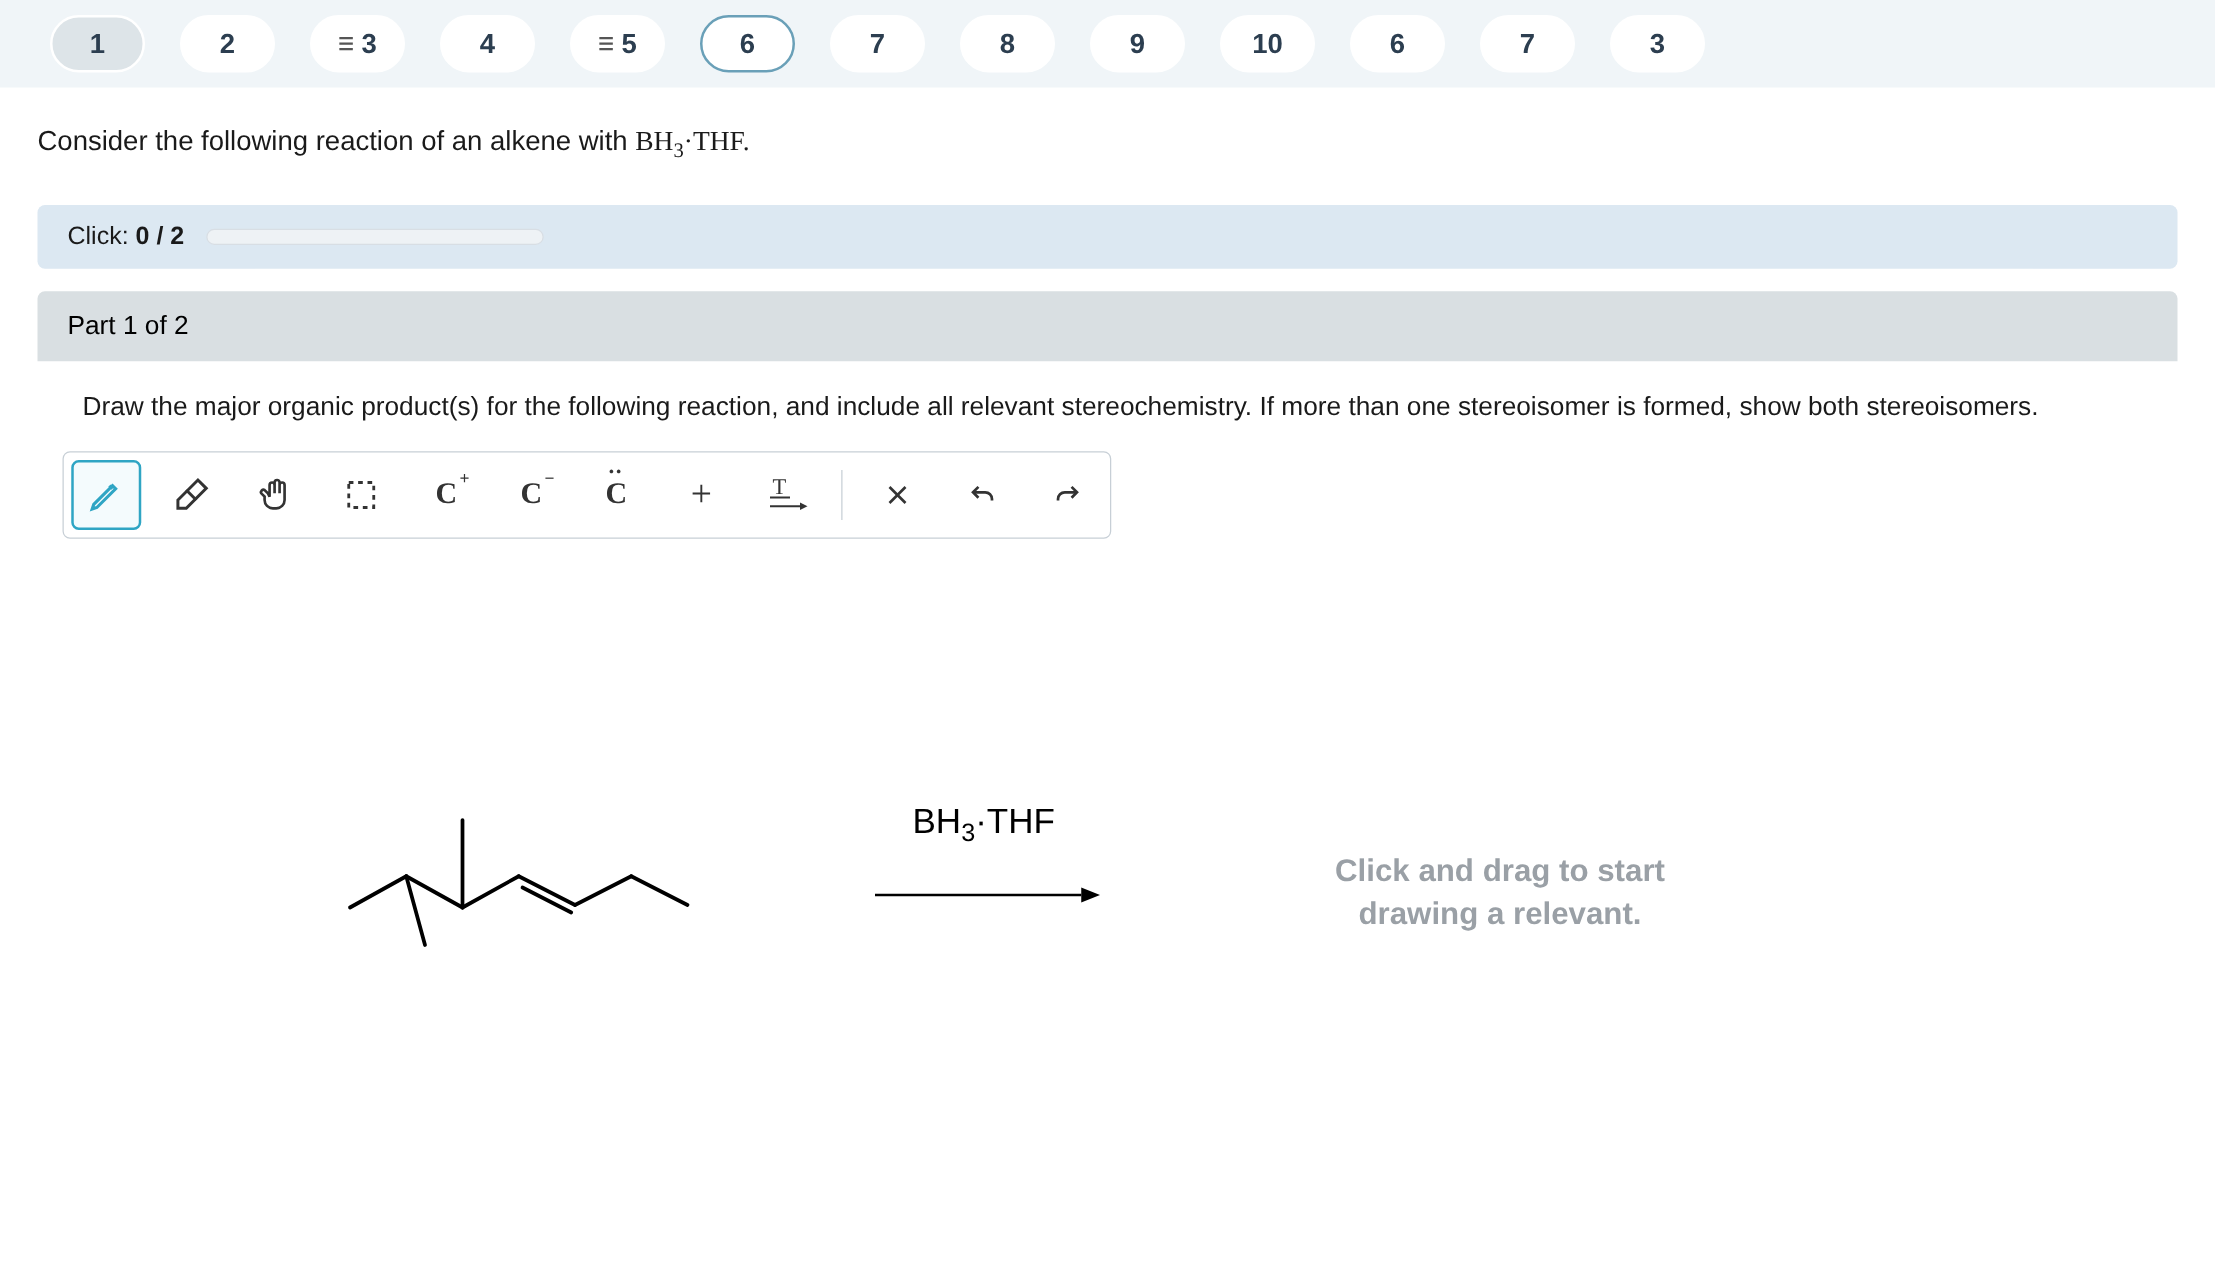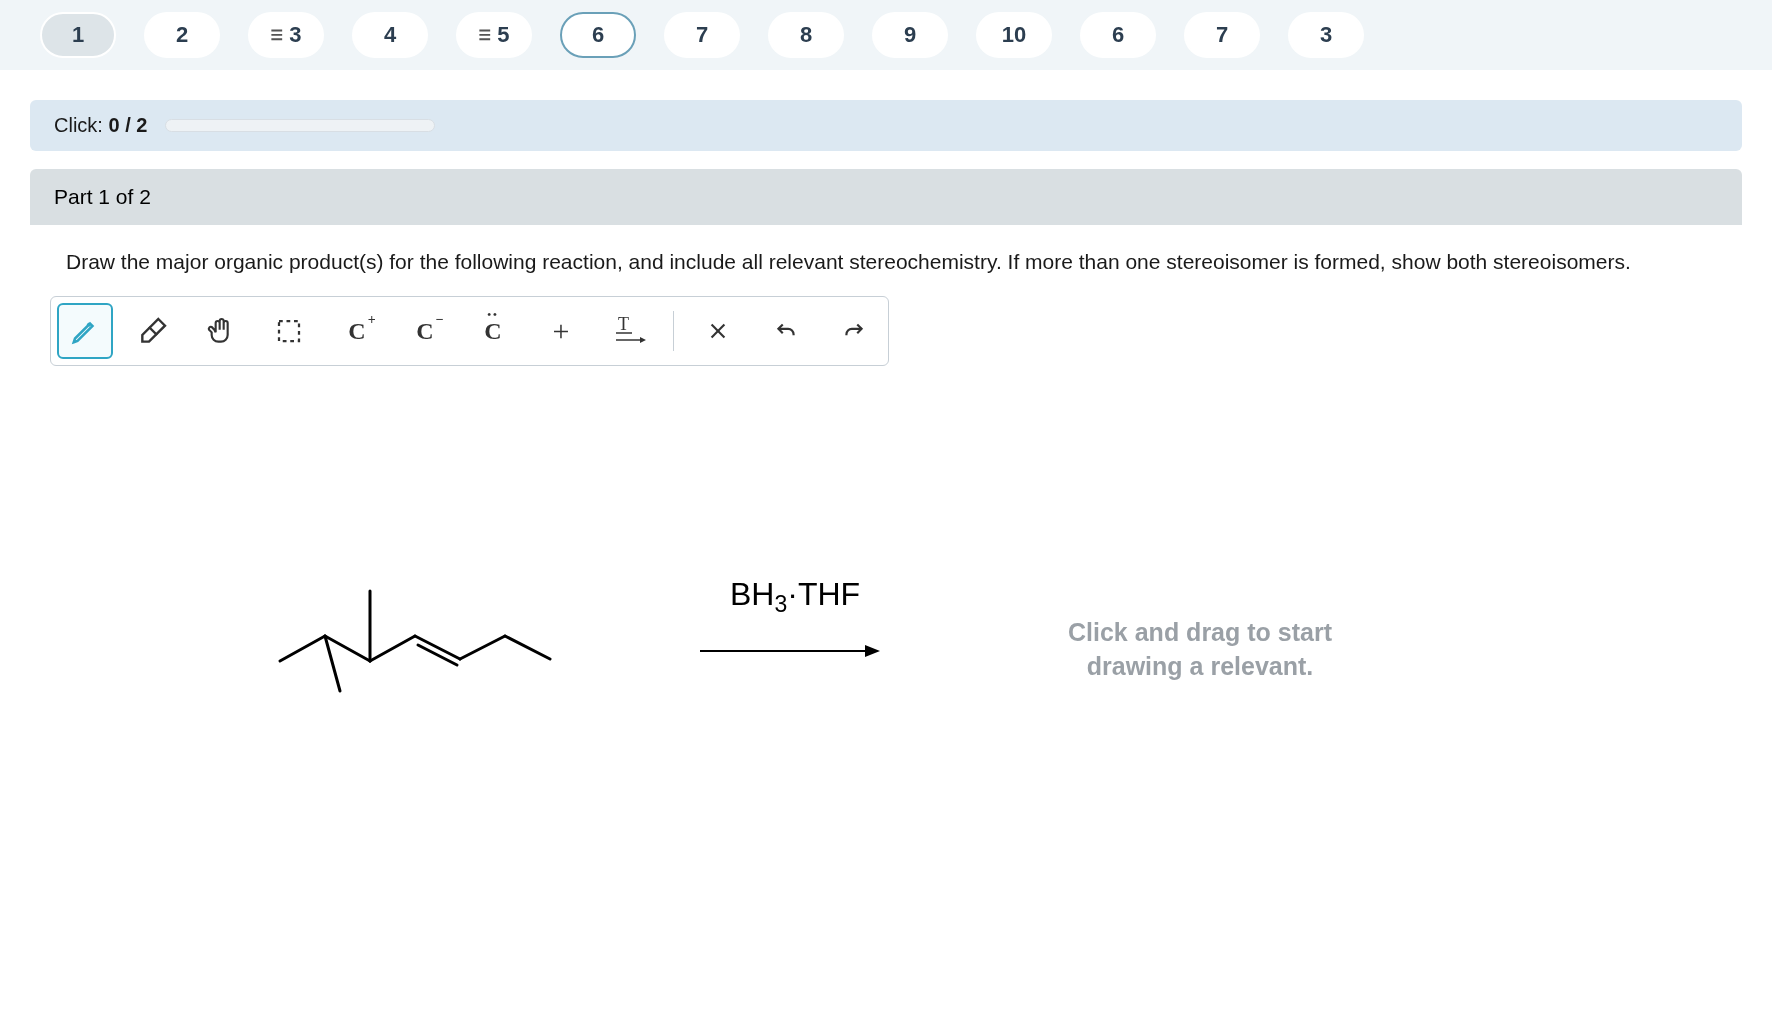--- a/index.html
+++ b/index.html
@@ -121,21 +121,21 @@
 }
 .canvas-area {
   position: relative;
   height: 520px;
   margin-top: 10px;
 }
 .reagent-label {
   position: absolute;
   left: 680px;
   top: 200px;
-  font-size: 32px;
+  font-size: 28px;
   font-family: Arial, sans-serif;
   color: #000;
 }
 .reaction-arrow {
   position: absolute;
   left: 650px;
   top: 265px;
 }
 .placeholder-text {
   position: absolute;
@@ -217,20 +217,23 @@
     <div class="nav-pill">
       <span>7</span>
     </div>
     <div class="nav-pill">
       <span>3</span>
     </div>
   </div>
 
 <div class="content">
 
+  <div class="intro-text">
+    <span>Consider the following reaction of an alkene with </span><span style="font-family:'Times New Roman',serif;"><span>BH</span><span class="sub3">3</span><span>·THF.</span></span>
+  </div>
 
   <div class="part-progress">
     <span>
       <span>Click: </span><b>0 / 2</b>
     </span>
     <div class="progress-bar"></div>
   </div>
 
   <div class="part-header">Part 1 of 2</div>
 

